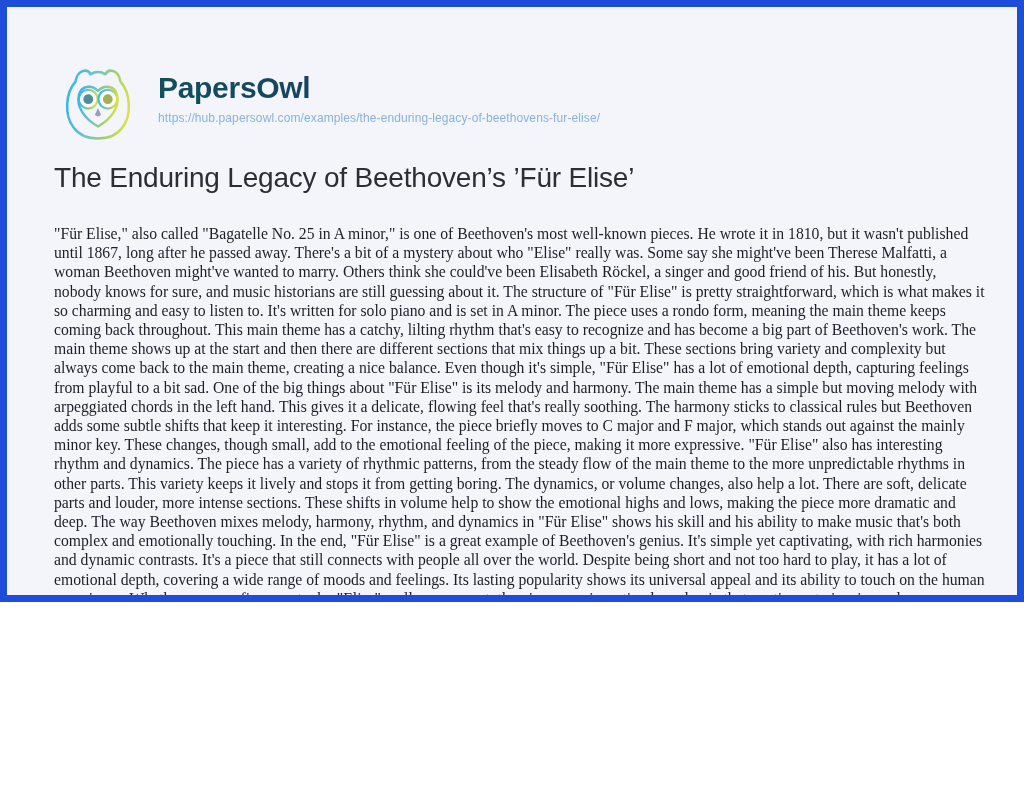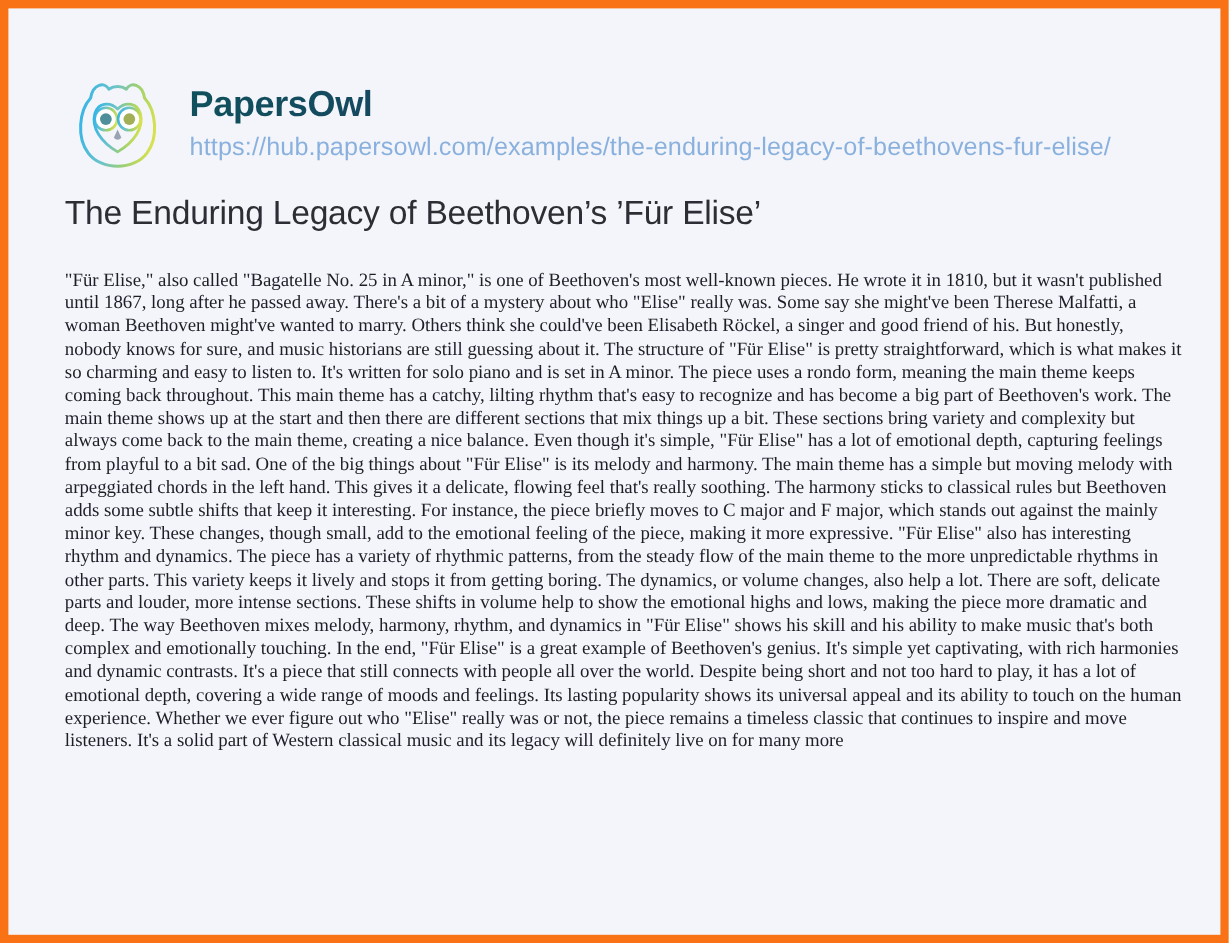--- a/index.html
+++ b/index.html
@@ -2,23 +2,23 @@
 <html><head>
 <meta charset="utf-8">
 <style>
   * { margin: 0; padding: 0; box-sizing: border-box; }
   html, body { width: 1024px; height: 786px; }
   body { background: #ffffff; font-family: "Liberation Sans", sans-serif; }
 
   .page {
     position: relative;
     width: 1024px;
-    height: 786px;
+    height: 602px;
     background: #f3f5fa;
-    border: 7px solid #f97316;
+    border: 7px solid #1d4ed8;
     overflow: hidden;
   }
 
   .site-header {
     position: absolute;
     left: 48px;
     top: 54px;
     display: flex;
     align-items: flex-start;
   }
@@ -43,21 +43,21 @@
     background: linear-gradient(90deg, #10505c 0%, #1d3c66 55%, #263a6e 100%);
     -webkit-background-clip: text;
     background-clip: text;
     -webkit-text-fill-color: transparent;
     color: #1d3c66;
     line-height: 1.1;
   }
 
   .brand-url {
     margin-top: 7px;
-    font-size: 21px;
+    font-size: 12px;
     color: #8ab1de;
     letter-spacing: 0.1px;
     text-decoration: none;
     display: inline-block;
     cursor: pointer;
   }
 
   .article-title {
     position: absolute;
     left: 47px;

